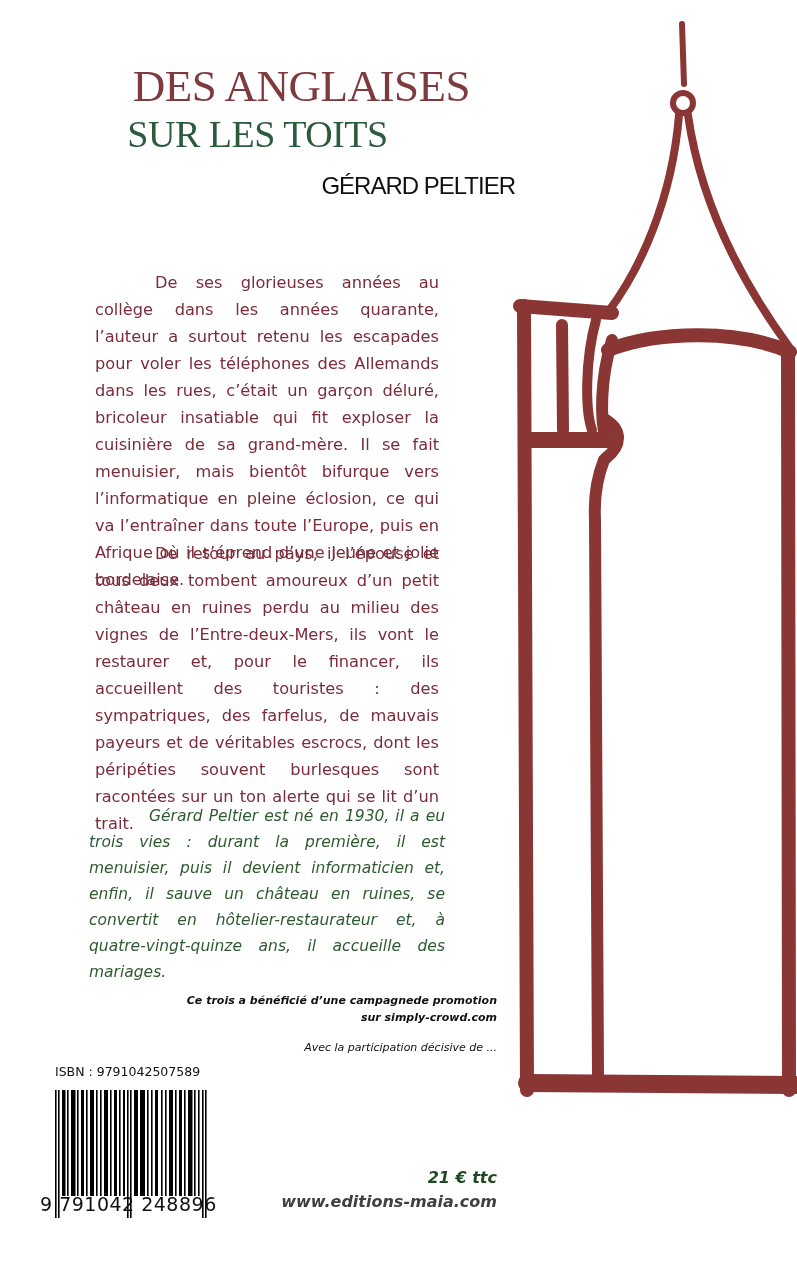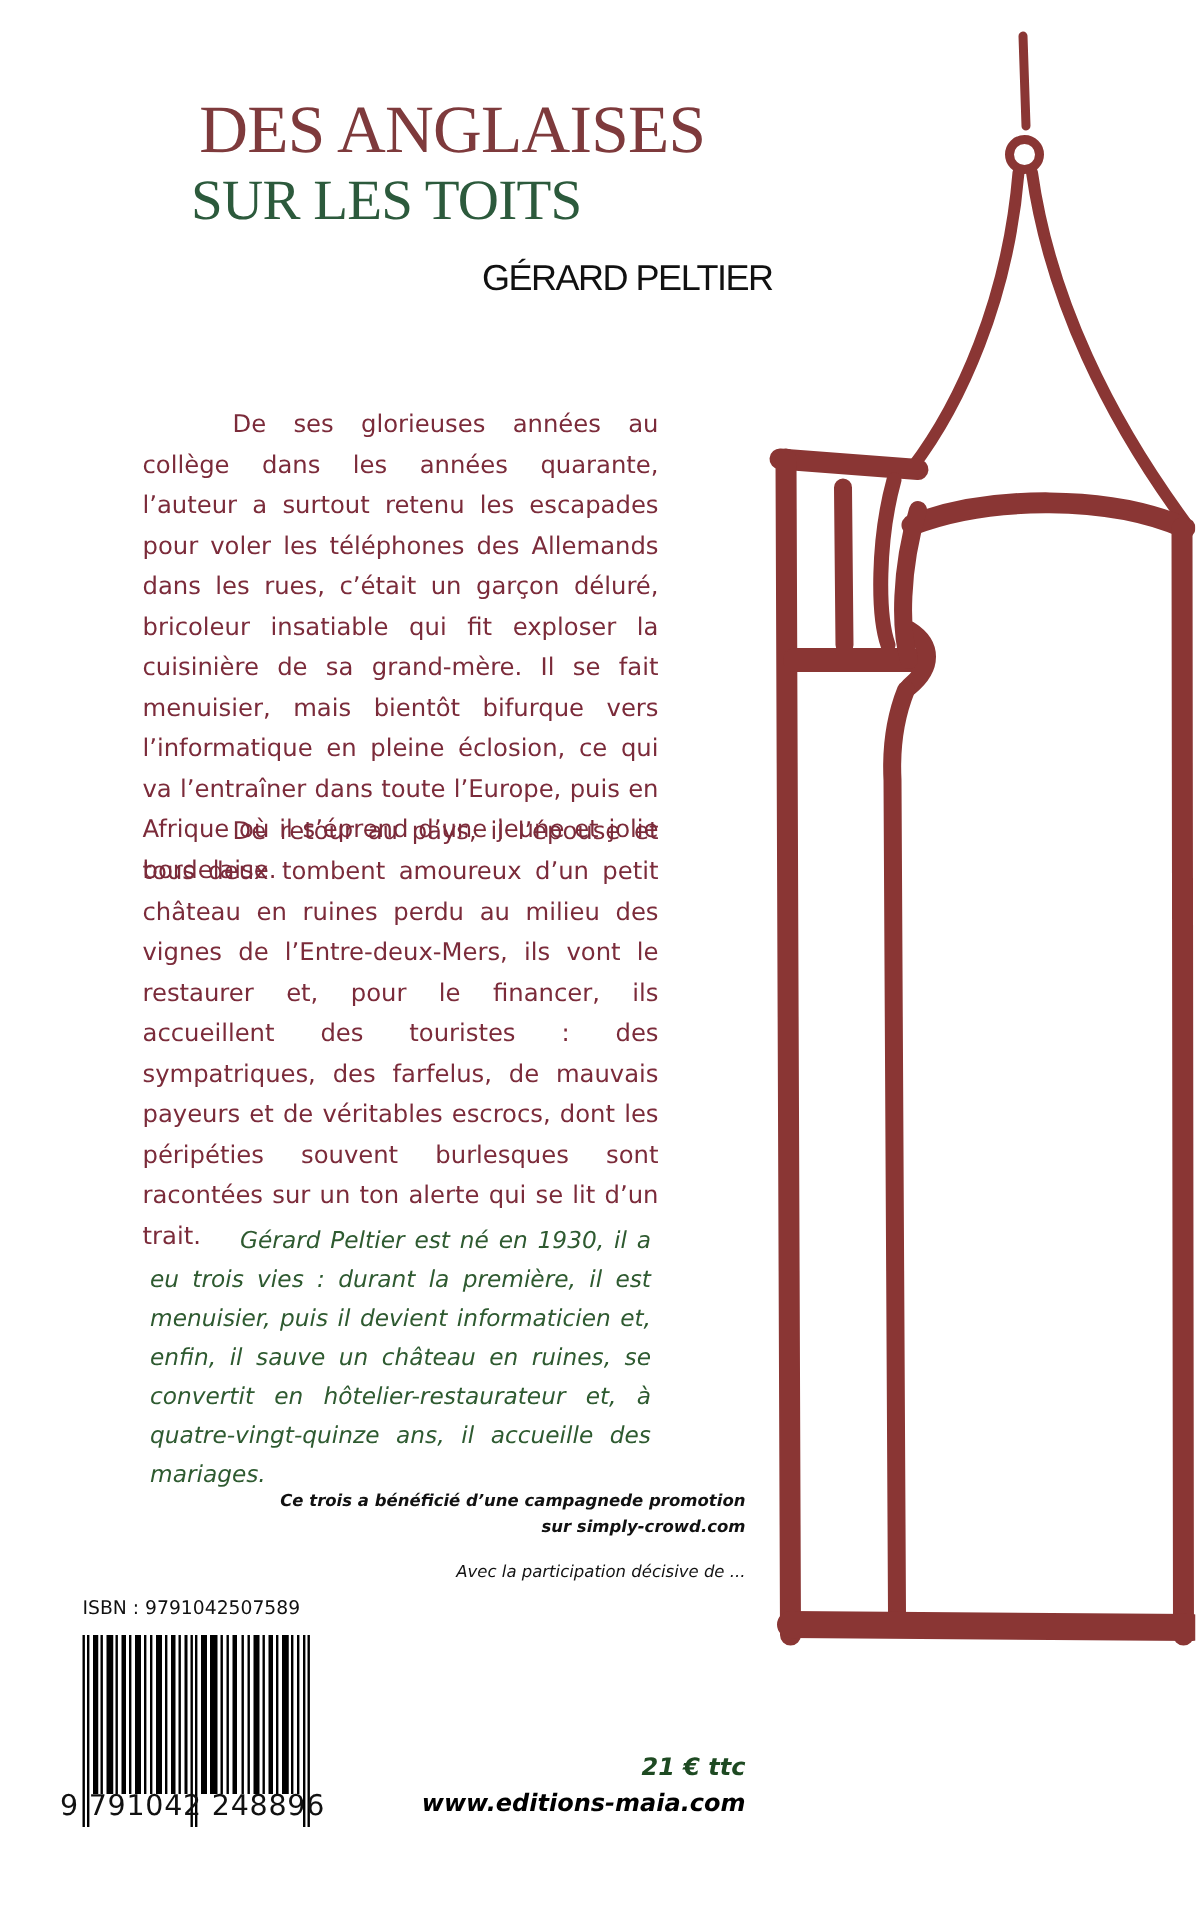--- a/index.html
+++ b/index.html
@@ -6,28 +6,28 @@
   body { width:797px; height:1270px; background:#ffffff; position:relative; overflow:hidden; font-family:"Liberation Sans", sans-serif; }
   .abs { position:absolute; }
   .title1 { left:0; width:515px; top:62px; text-align:center; font-family:"Liberation Serif", serif; font-size:45px; letter-spacing:-0.5px; color:#7e3a3c; line-height:48px;padding-left:44px; }
   .title2 { left:0; width:515px; top:110px; text-align:center; font-family:"Liberation Serif", serif; font-size:38px; letter-spacing:-0.5px; color:#2c5a3c; line-height:48px; }
   .author { left:0; width:515px; top:172px; text-align:right; font-family:"Liberation Sans", sans-serif; font-size:24px; letter-spacing:-1px; color:#111; line-height:28px; }
   .body-text { left:83px; width:368px; font-family:"DejaVu Sans", sans-serif; font-size:16.2px; line-height:27px; color:#7b2b3a; text-align:justify; }
   .body-text p { margin:12px; text-indent:60px; }
   .p1 { top:257px; }
   .p2 { top:528px; }
   .bio { left:83px; width:368px; top:797px; font-family:"DejaVu Sans", sans-serif; font-style:italic; font-size:15.5px; line-height:26px; color:#2e5a30; text-align:justify; }
-  .bio p { margin:17px; text-indent:60px; }
+  .bio p { margin:6px; text-indent:60px; }
   .promo { right:300px; top:992px; text-align:right; font-family:"DejaVu Sans", sans-serif; font-style:italic; font-weight:bold; font-size:11px; line-height:17px; color:#111; }
   .promo2 { right:300px; top:1041px; text-align:right; font-family:"DejaVu Sans", sans-serif; font-style:italic; font-size:11px; color:#111; }
   .isbn-label { left:55px; top:1064px; font-family:"DejaVu Sans", sans-serif; font-size:12.5px; color:#111; }
   .barcode { left:53px; top:1090px; width:158px; height:128px; }
   .barcode-digits { left:40px; top:1193px; font-family:"DejaVu Sans", sans-serif; font-size:19px; color:#111; letter-spacing:0.5px; background:transparent; }
   .price { right:300px; top:1168px; font-family:"DejaVu Sans", sans-serif; font-style:italic; font-weight:bold; font-size:16px; color:#1e4a22; text-align:right; }
-  .website { right:300px; top:1192px; font-family:"DejaVu Sans", sans-serif; font-style:italic; font-weight:bold; font-size:16px; color:#000000; text-align:right; }
+  .website { right:300px; top:1192px; font-family:"DejaVu Sans", sans-serif; font-style:italic; font-weight:bold; font-size:16px; color:#404040; text-align:right; }
   .tower { left:510px; top:0; width:287px; height:1110px; }
 </style>
 </head>
 <body>
 
 <div class="abs title1">DES ANGLAISES</div>
 <div class="abs title2">SUR LES TOITS</div>
 <div class="abs author">GÉRARD PELTIER</div>
 
 <div class="abs body-text p1">

